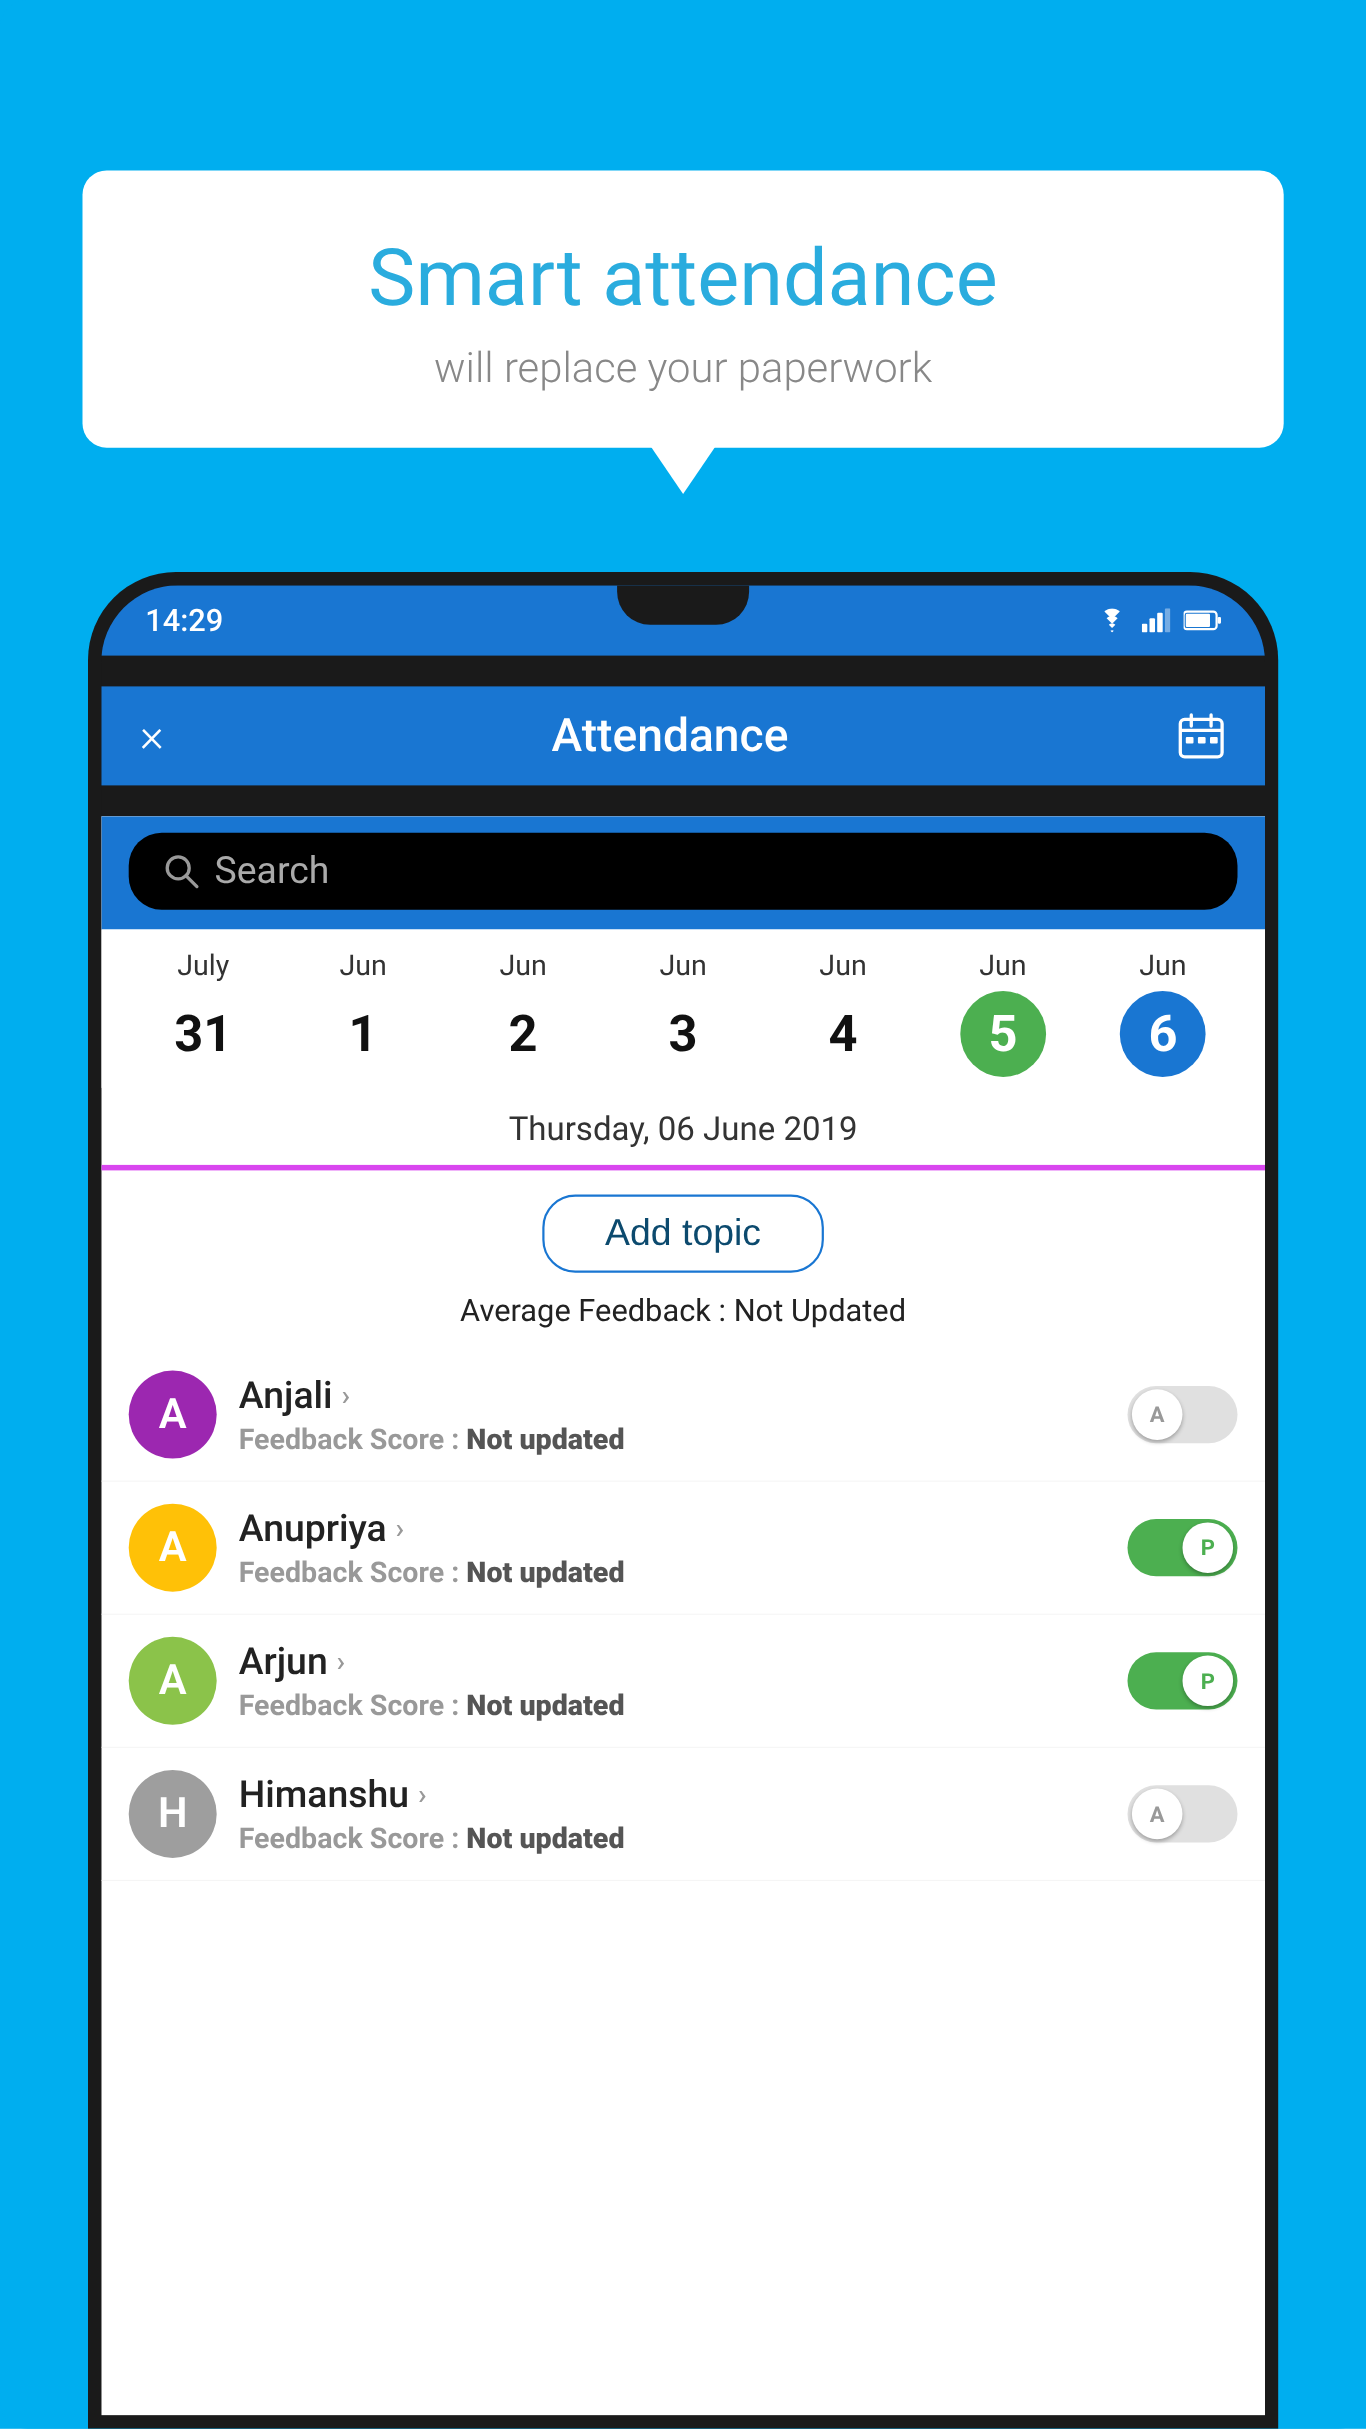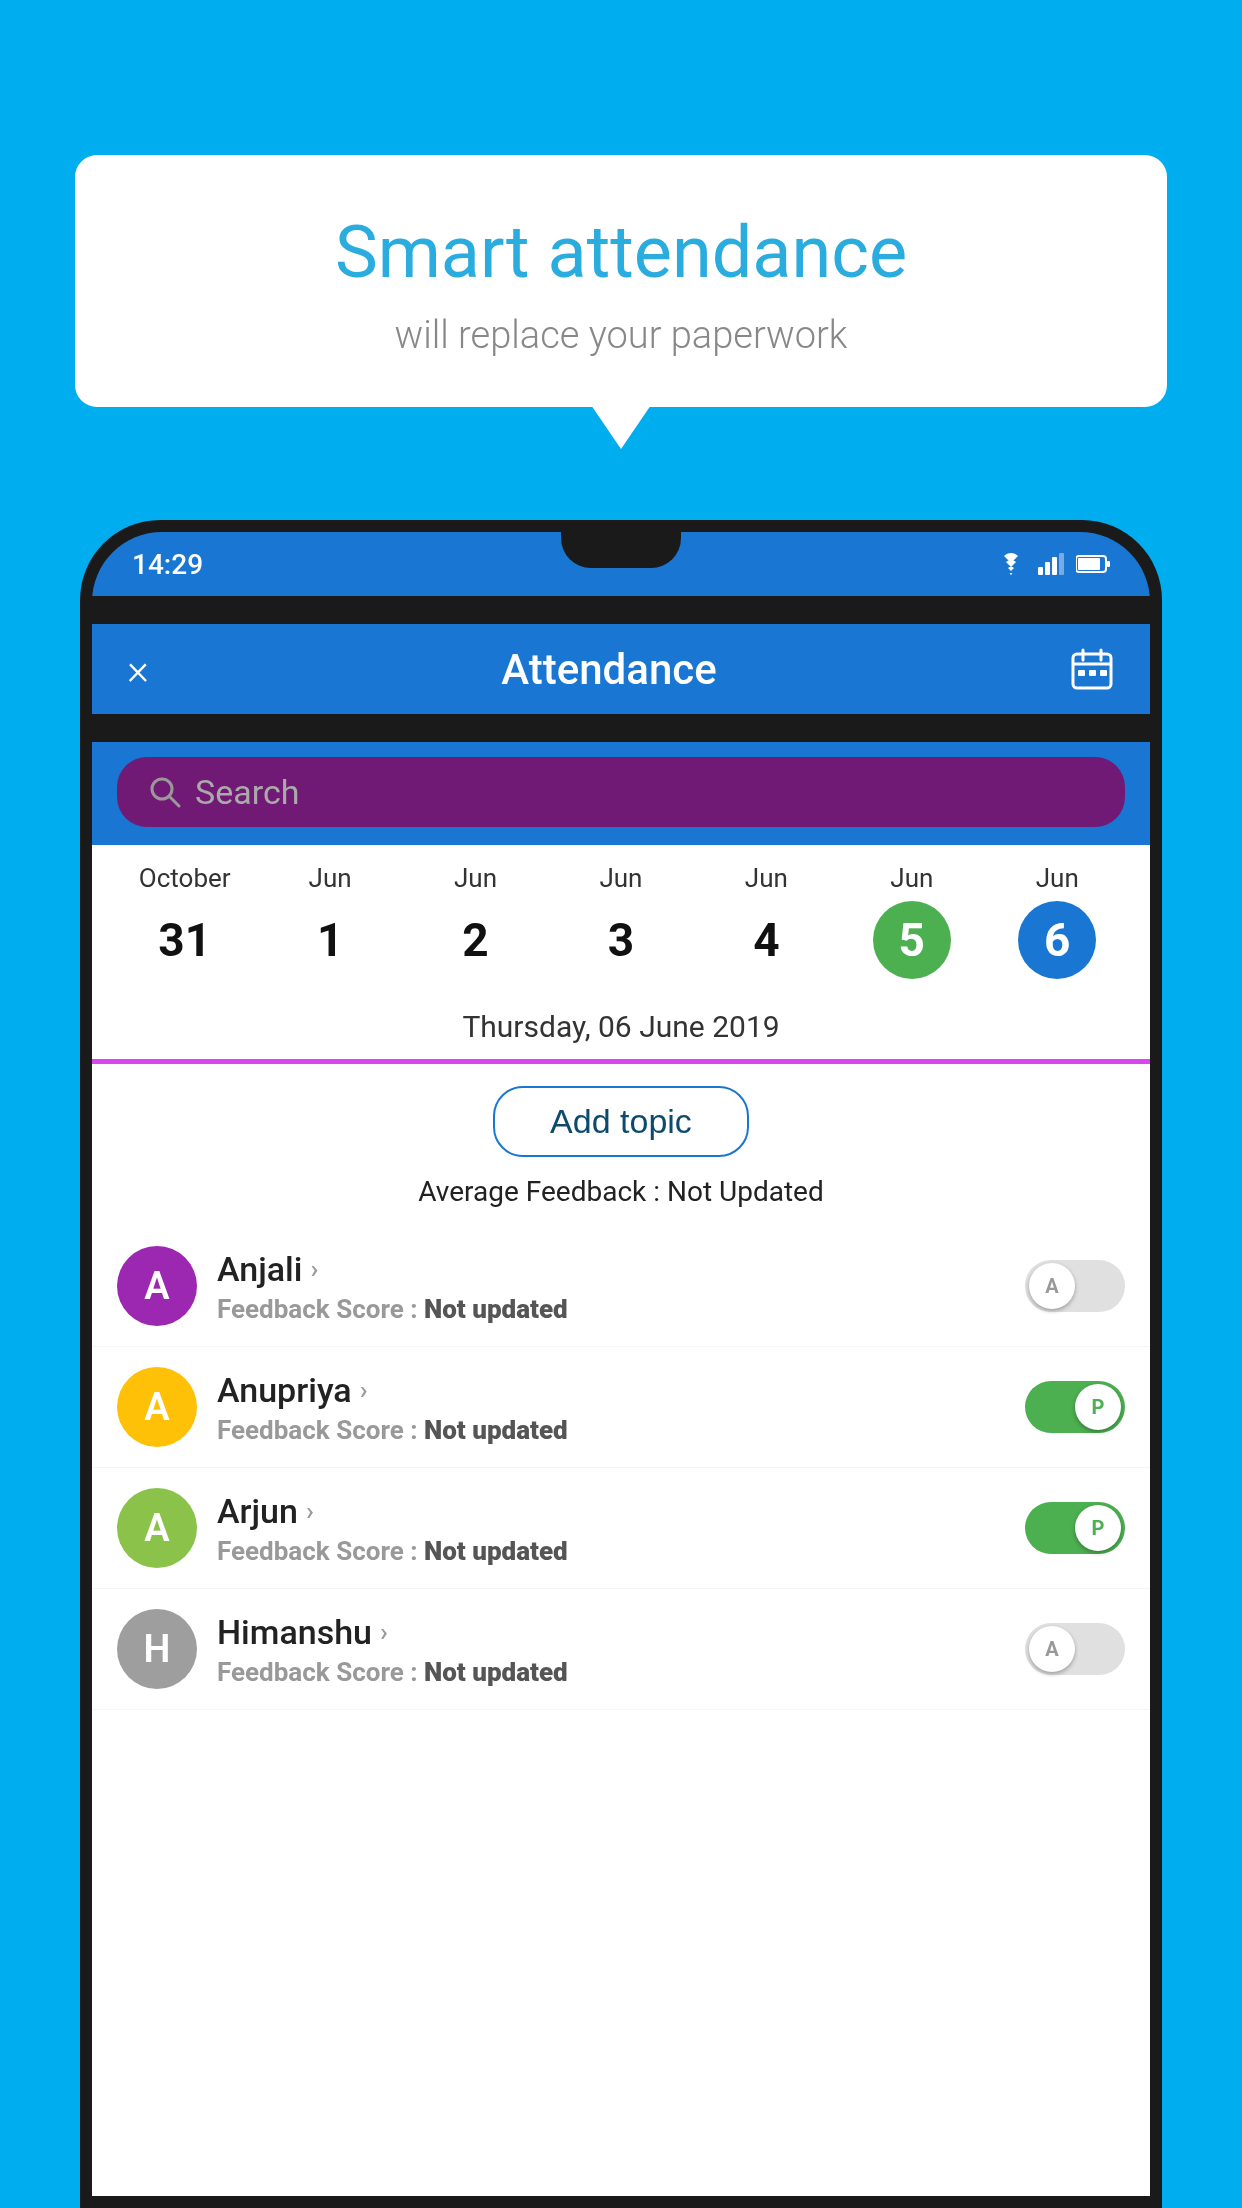--- a/index.html
+++ b/index.html
@@ -132,21 +132,21 @@
       font-weight: 500;
     }
 
     
     .search-bar-container {
       background: #1976D2;
       padding: 15px 25px 18px;
     }
 
     .search-bar {
-      background: #701a75;
+      background: #000000;
       border-radius: 30px;
       height: 70px;
       display: flex;
       align-items: center;
       padding: 0 30px;
       gap: 12px;
     }
 
     .search-text {
       color: #aaa;
@@ -438,21 +438,21 @@
                 <circle cx="15" cy="15" r="10" stroke="#999" stroke-width="3" fill="none"></circle>
                 <line x1="22" y1="22" x2="32" y2="32" stroke="#999" stroke-width="3" stroke-linecap="round"></line>
               </svg>
               <span class="search-text">Search</span>
             </div>
           </div>
 
           <div class="date-strip">
 
           <div class="date-col">
-                <div class="date-month">October</div>
+                <div class="date-month">July</div>
                 <div class="date-day-circle">31</div>
               </div>
               <div class="date-col">
                 <div class="date-month">Jun</div>
                 <div class="date-day-circle">1</div>
               </div>
               <div class="date-col">
                 <div class="date-month">Jun</div>
                 <div class="date-day-circle">2</div>
               </div>

